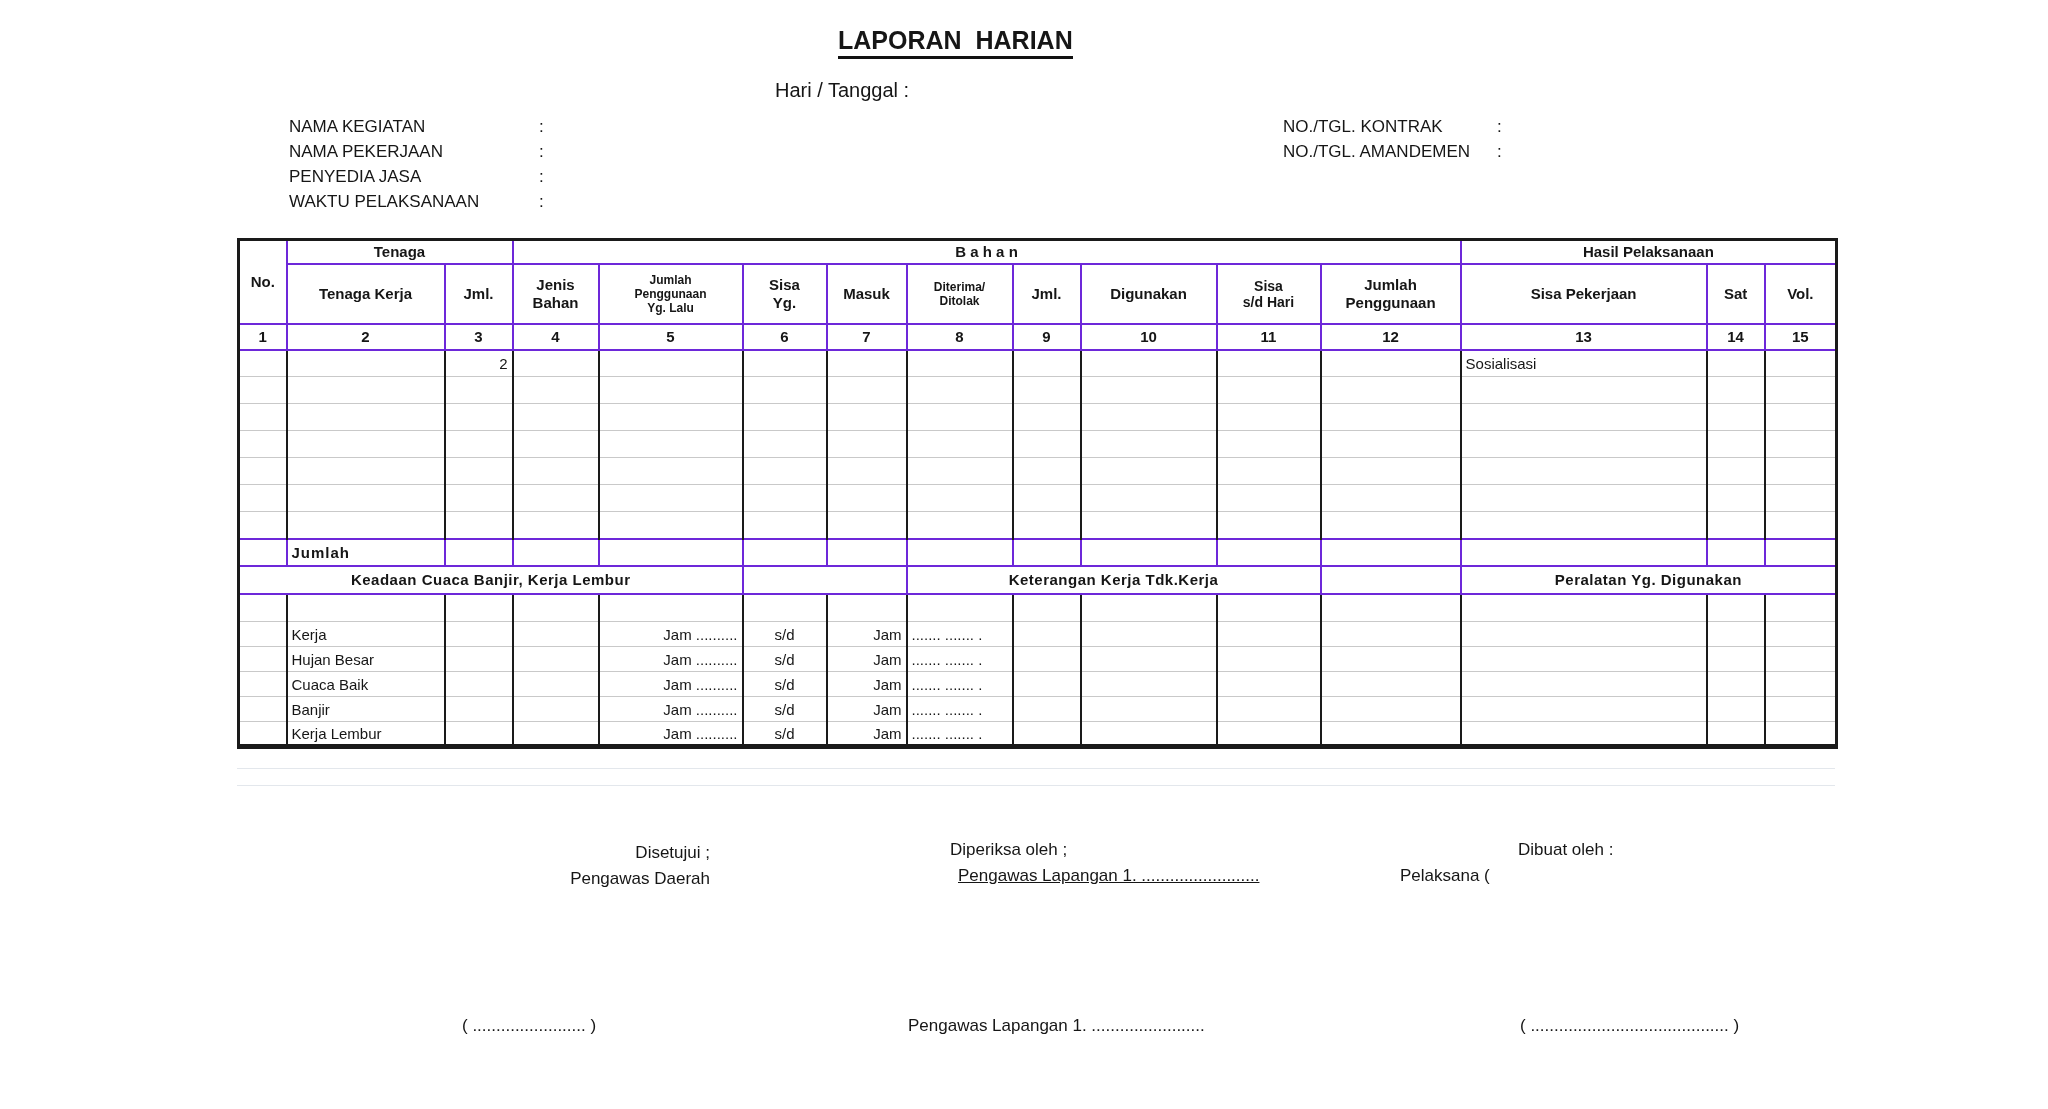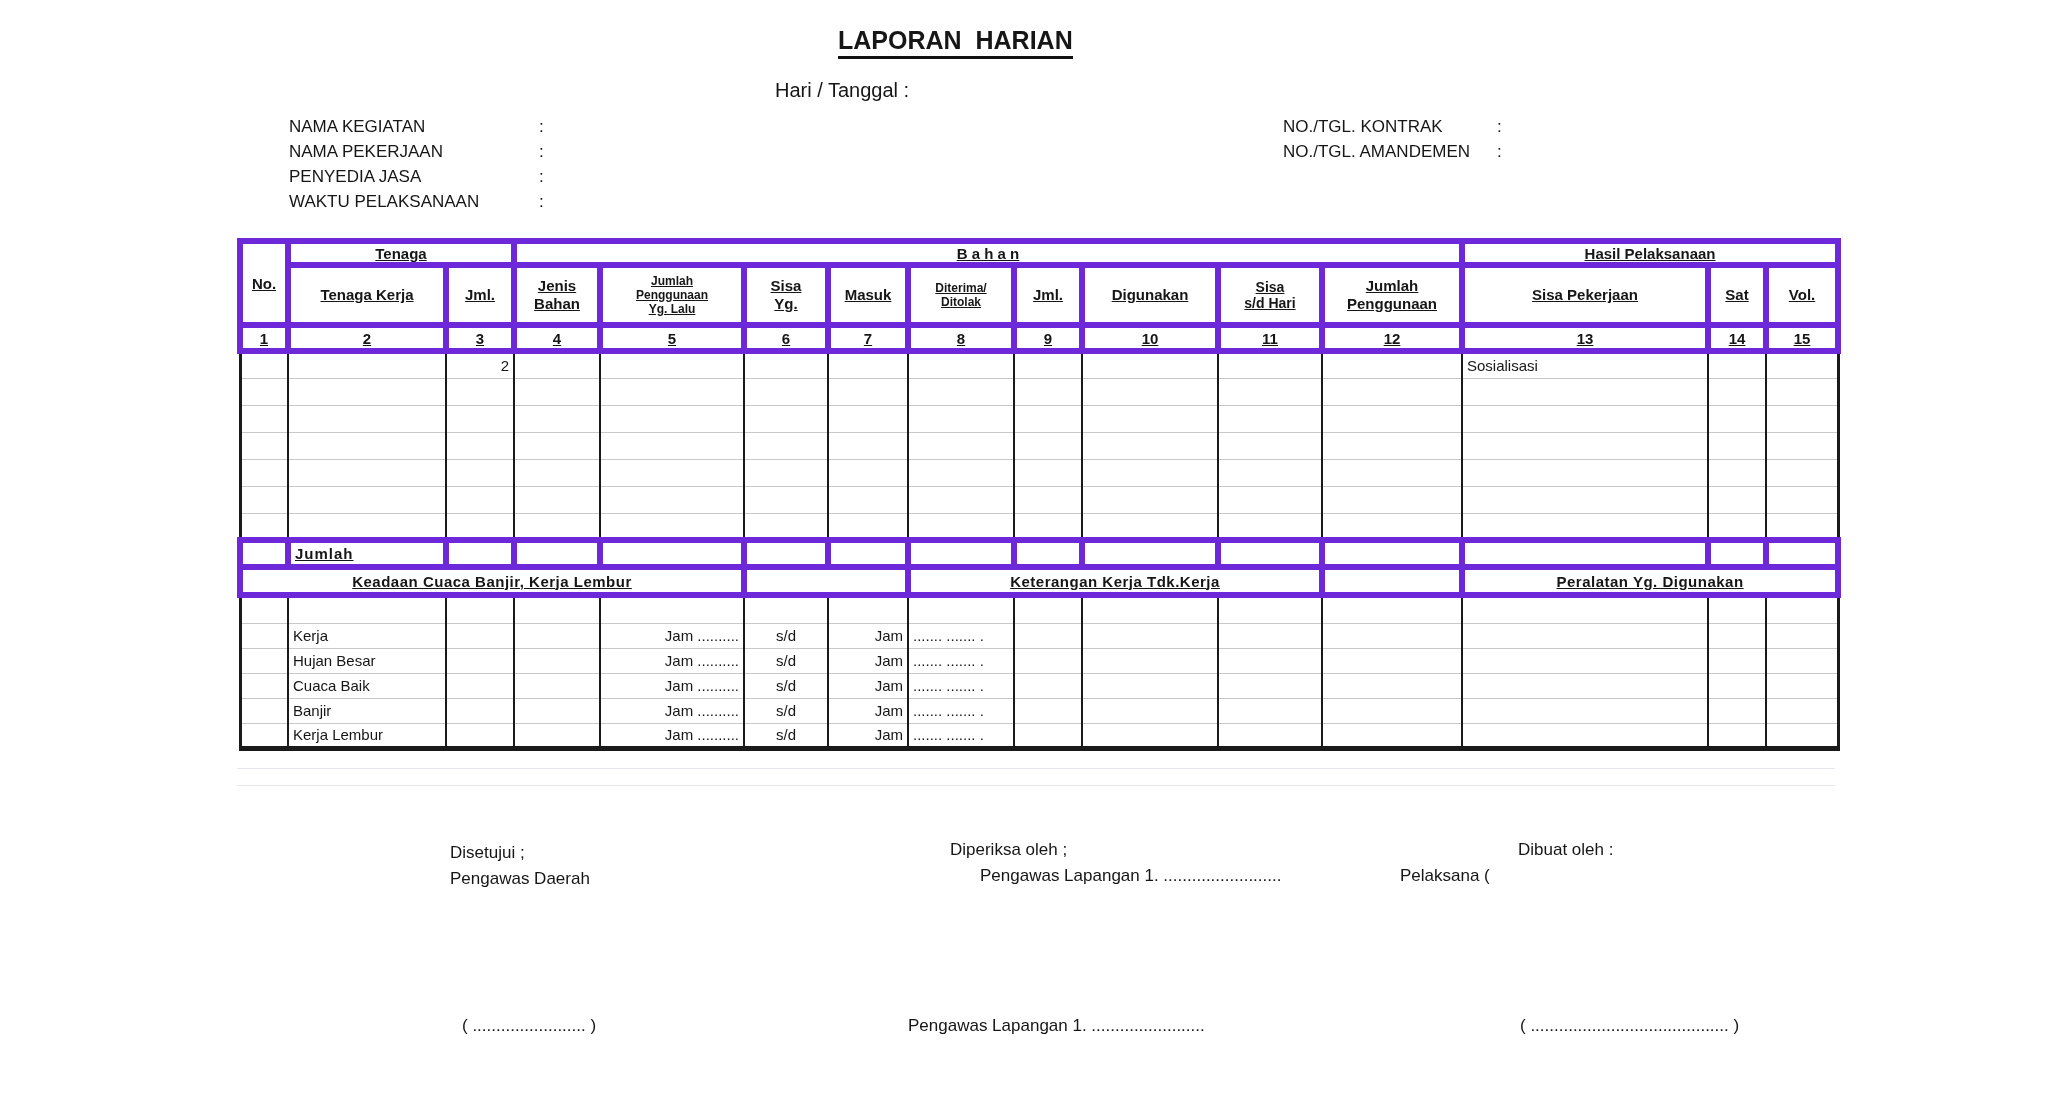--- a/index.html
+++ b/index.html
@@ -21,21 +21,21 @@
   #info-left .lbl{display:inline-block;width:250px;}
   #info-right{left:1283px;top:114px;}
   #info-right .lbl{display:inline-block;width:214px;}
 
   
   #main-table{position:absolute;left:237px;top:238px;width:1598px;
     border-collapse:collapse;table-layout:fixed;
     border:3px solid #1a1a1a;border-bottom-width:5px;}
   #main-table td{padding:0 4px;vertical-align:middle;overflow:hidden;font-size:15px;}
 
-  tr.grp td,tr.hdr td,tr.nums td,tr.jumlah td,tr.section td{border:6px solid #6d28d9;text-decoration:underline;}
+  tr.grp td,tr.hdr td,tr.nums td,tr.jumlah td,tr.section td{border:2px solid #6d28d9;}
   tr.grp{height:24px;}
   tr.grp td{font-weight:bold;font-size:16px;text-align:center;}
   tr.hdr{height:60px;}
   tr.hdr td{font-weight:bold;text-align:center;line-height:18px;}
   td.pre{white-space:pre-line;}
   td.fs12{font-size:12px !important;line-height:14px !important;}
   td.fs14{font-size:14px !important;line-height:16px !important;}
   .clip3{height:42px;overflow:hidden;}
   tr.nums{height:26px;}
   tr.nums td{font-weight:bold;text-align:center;}
@@ -52,23 +52,23 @@
              border-top:1px solid #c9c9c9;border-bottom:1px solid #c9c9c9;}
   tr.weather-blank{height:28px;}
   .ta-r{text-align:right;} .ta-c{text-align:center;} .ta-l{text-align:left;}
 
   
   #ghost-rows{left:237px;top:752px;width:1598px;}
   .ghost-row{height:16px;border-bottom:1px solid #e3e7ec;}
 
   
   .sig{position:absolute;font-size:17px;white-space:nowrap;}
-  #sig-approved{left:450px;top:840px;width:260px;text-align:left;line-height:26px;}
+  #sig-approved{left:450px;top:840px;width:260px;text-align:right;line-height:26px;}
   #sig-checked-label{left:950px;top:840px;width:270px;text-align:left;}
-  #sig-checked-by{left:980px;top:866px;}
+  #sig-checked-by{left:958px;top:866px;text-decoration:underline;}
   #sig-made-label{left:1490px;top:840px;margin-left:28px;}
   #sig-made-by{left:1400px;top:866px;}
   #sign-left{left:462px;top:1016px;}
   #sign-mid{left:908px;top:1016px;}
   #sign-right{left:1520px;top:1016px;}
 </style>
 </head>
 <body>
 
 <div class="abs" id="title">LAPORAN  HARIAN</div>

